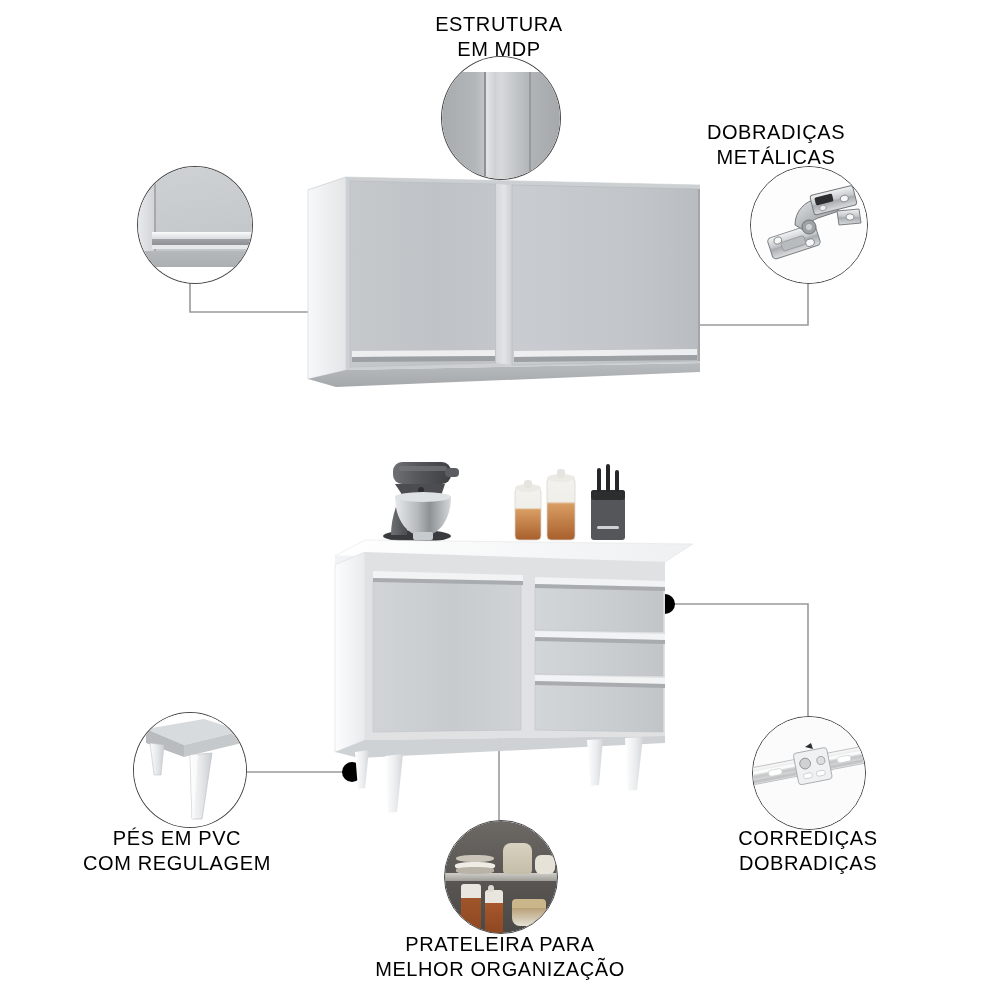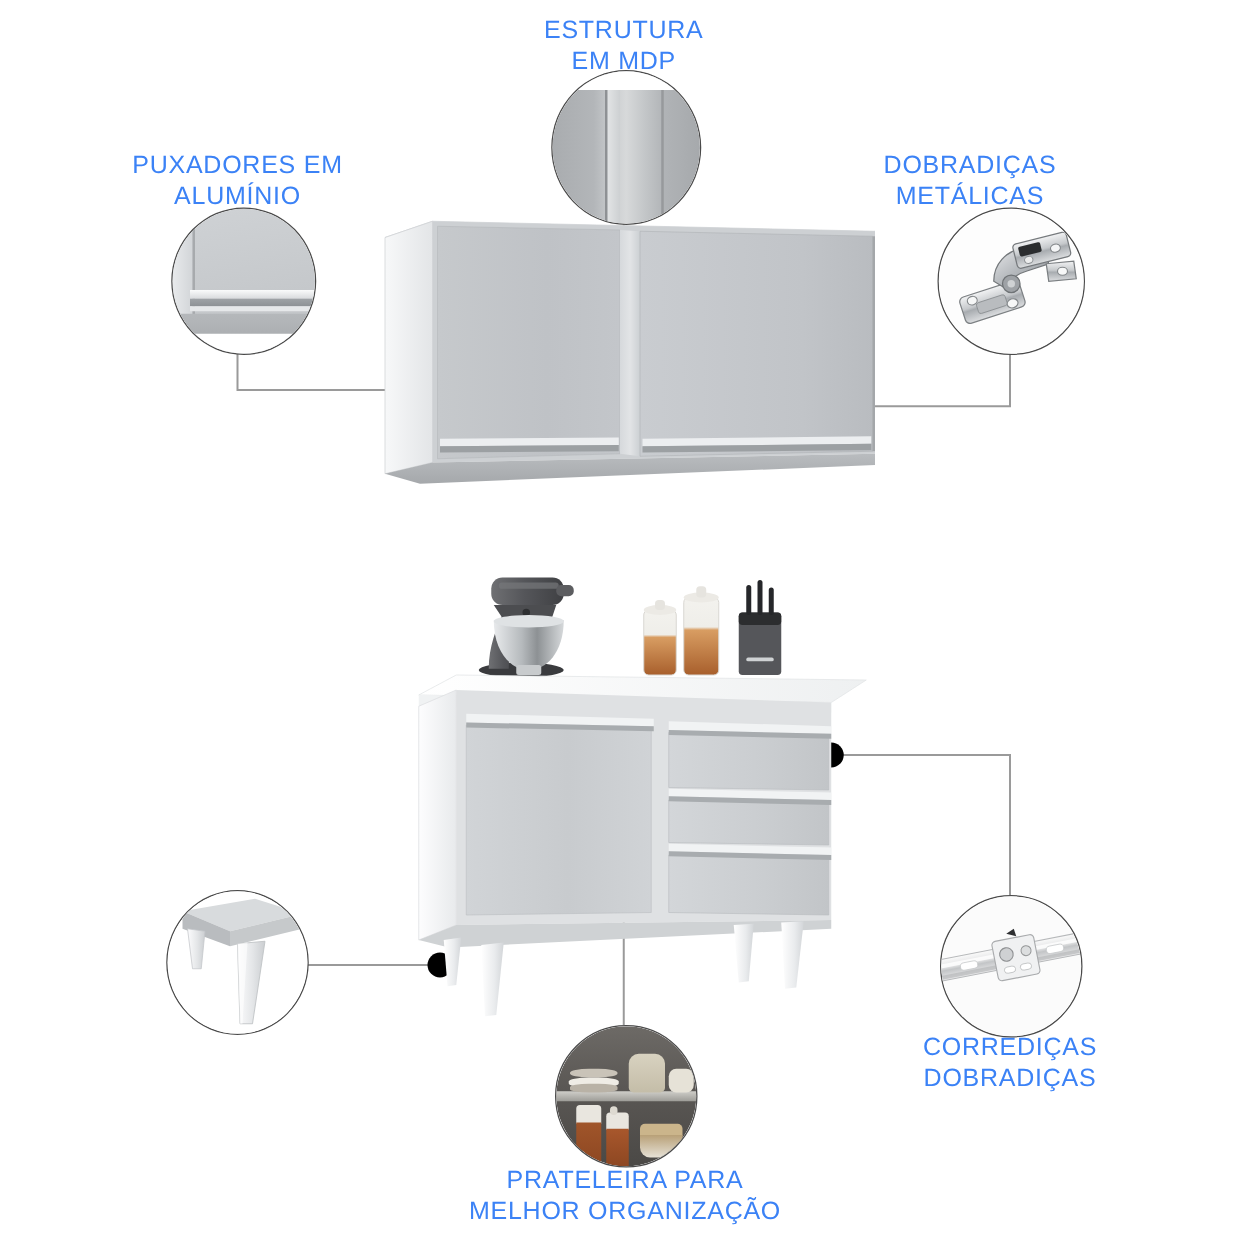--- a/index.html
+++ b/index.html
@@ -5,21 +5,21 @@
   html,body{margin:0;padding:0;}
   body{
     width:1000px;height:1000px;background:#ffffff;
     font-family:"Liberation Sans", sans-serif;
     overflow:hidden;position:relative;
   }
   #stage{position:absolute;inset:0;width:1000px;height:1000px;}
 
   
   .label{
-    position:absolute;text-align:center;color:#3b82f6;
+    position:absolute;text-align:center;color:#000000;
     font-size:20px;line-height:1.25;letter-spacing:.6px;
     font-weight:400;white-space:pre-line;
     font-family:"Liberation Sans", sans-serif;
   }
 
   
   .circle{
     position:absolute;border-radius:50%;
     border:1px solid #4a4a4a;overflow:hidden;background:#ffffff;
   }
@@ -67,22 +67,20 @@
   <div class="circle" style="left:441px;top:56px;width:118px;height:122px;">
     <div class="inner">
       <div style="position:absolute;inset:0;background:linear-gradient(90deg,#a9acaf 0%,#b3b6b9 28%,#c9ccce 40%,#d7d9da 50%,#c4c7c9 62%,#b0b3b6 76%,#a6a9ac 100%);"></div>
       <div style="position:absolute;left:36%;top:-4%;width:3px;height:108%;background:#8e9194;"></div>
       <div style="position:absolute;left:37%;top:-4%;width:10px;height:108%;background:linear-gradient(90deg,#e2e4e5,#cdd0d2);"></div>
       <div style="position:absolute;left:74%;top:-4%;width:2px;height:108%;background:#97999c;"></div>
       <div style="position:absolute;left:0;top:0;width:100%;height:12%;background:#ffffff;"></div>
     </div>
   </div>
 
-  <div class="label" style="left:90px;top:120px;width:200px;">PUXADORES EM
-ALUMÍNIO</div>
 
   <div class="circle" style="left:137px;top:166px;width:114px;height:116px;">
     <div class="inner">
       <div style="position:absolute;inset:0;background:linear-gradient(170deg,#cfd2d5 0%,#c6c9cc 55%,#bfc2c5 100%);"></div>
 
       <div style="position:absolute;left:0;top:0;width:14%;height:100%;background:linear-gradient(90deg,#e8eaec,#d2d5d8);"></div>
       <div style="position:absolute;left:14%;top:0;width:2px;height:100%;background:#a7aaad;"></div>
 
       <div style="position:absolute;left:12%;top:56%;width:88%;height:7px;background:linear-gradient(180deg,#fafbfb,#d8dadd);"></div>
       <div style="position:absolute;left:12%;top:62%;width:88%;height:6px;background:linear-gradient(180deg,#9fa3a7,#8d9195);"></div>
@@ -301,20 +299,22 @@
 
       <g>
         <polygon points="30,312 44,310 40,348 33,349" fill="url(#lcLeg)"></polygon>
         <polygon points="60,316 78,314 72,372 63,373" fill="url(#lcLeg)"></polygon>
         <polygon points="262,300 278,299 274,345 266,346" fill="url(#lcLeg)"></polygon>
         <polygon points="300,298 318,297 312,350 303,351" fill="url(#lcLeg)"></polygon>
       </g>
     </svg>
   </div>
 
+  <div class="label" style="left:62px;top:826px;width:230px;">PÉS EM PVC
+COM REGULAGEM</div>
 
   <div class="circle" style="left:133px;top:712px;width:112px;height:114px;">
     <div class="inner" style="background:#ffffff;">
       <svg viewBox="0 0 112 114" width="112" height="114">
         <defs>
           <linearGradient id="lgTop" x1="0" y1="0" x2="1" y2="0">
             <stop offset="0" stop-color="#e6e8ea"></stop>
               <stop offset="1" stop-color="#c9ccce"></stop>
           </linearGradient>
           <linearGradient id="lgLeg2" x1="0" y1="0" x2="1" y2="0">

